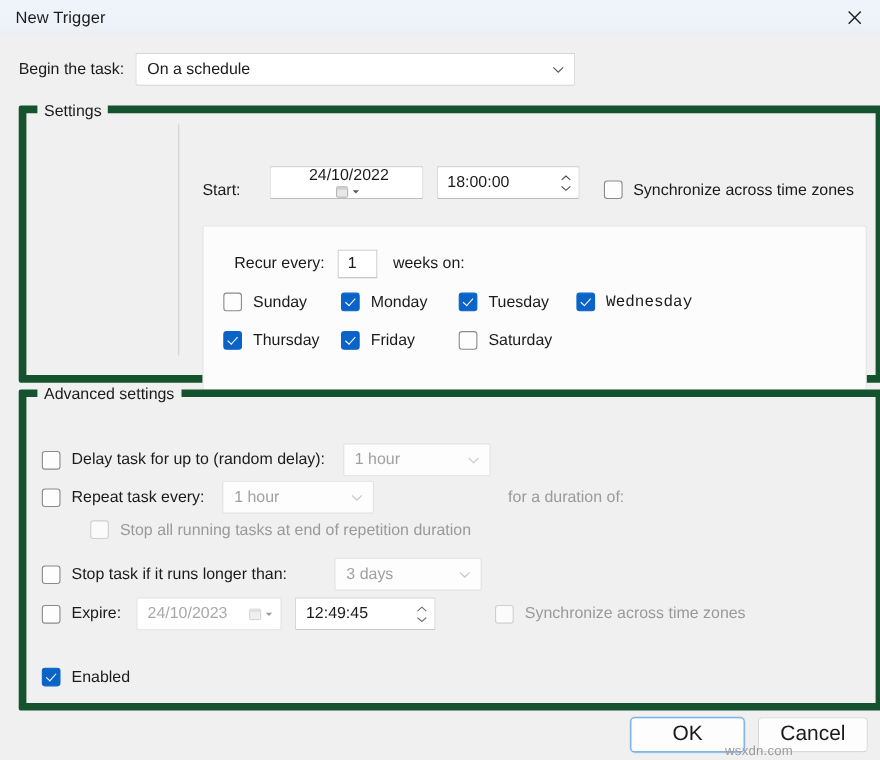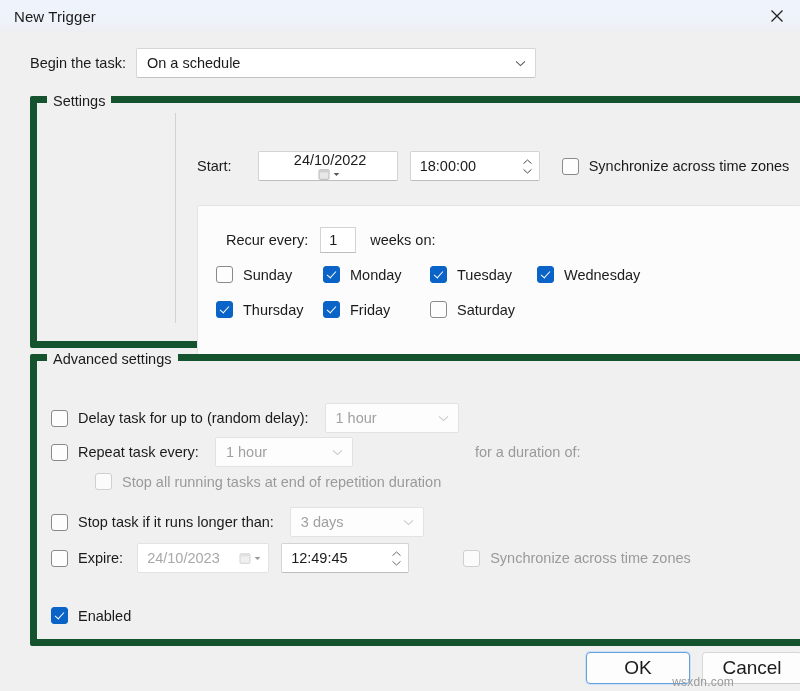--- a/index.html
+++ b/index.html
@@ -37,21 +37,21 @@
     right: 0; top: 0;
     width: 46px; height: 32px;
     display: flex;
     align-items: center;
     justify-content: center;
     cursor: default;
   }
   .close-btn svg { display: block; }
 
   
-  .dlg { position: absolute; left: 16px; top: 32px; width: 724px; height: 659px; }
+  .dlg { position: absolute; left: 3px; top: 32px; width: 724px; height: 659px; }
 
   label, .lbl { user-select: none; }
 
   .gray { color: #9a9a9a; }
 
   
   .begin-row {
     position: absolute;
     left: 14px; top: 16px;
     display: flex;
@@ -142,21 +142,21 @@
     left: 138px; top: 10px;
     width: 1px; height: 210px;
     background: #d2d2d2;
   }
 
   
   .start-row {
     position: absolute;
     left: 160px; top: 48px;
     display: flex;
-    align-items: center;
+    align-items: flex-end;
   }
   .field {
     box-sizing: border-box;
     background: #ffffff;
     border: 1px solid #d3d3d3;
     border-bottom-color: #bdbdbd;
     border-radius: 2px;
     height: 30px;
     display: flex;
     align-items: center;
@@ -244,28 +244,28 @@
     display: flex;
     align-items: center;
   }
   .days-row2 {
     position: absolute;
     left: 18px; top: 95px;
     display: flex;
     align-items: center;
   }
   .day-item { display: flex; align-items: center; width: 107px; cursor: default; }
-  .day-item.wide { width: 120px; }
+  .day-item.wide { width: 120px; font-family: Liberation Mono, monospace; }
 
   
   .adv-row { position: absolute; display: flex; align-items: center; }
   #adv-delay { left: 14px; top: 42px; }
   #adv-repeat { left: 14px; top: 76px; }
   #adv-stopall { left: 58px; top: 112px; text-align: center; }
-  #adv-stoptask { left: 14px; top: 146px; }
+  #adv-stoptask { left: 14px; top: 146px; gap: 27px; }
   #adv-expire { left: 14px; top: 182px; }
   #adv-enabled { left: 14px; top: 246px; }
 
   .bold-lbl { font-size: 14.5px; color: #1b1b1b; }
 
   
   .btn {
     box-sizing: border-box;
     height: 32px;
     border-radius: 4px;

